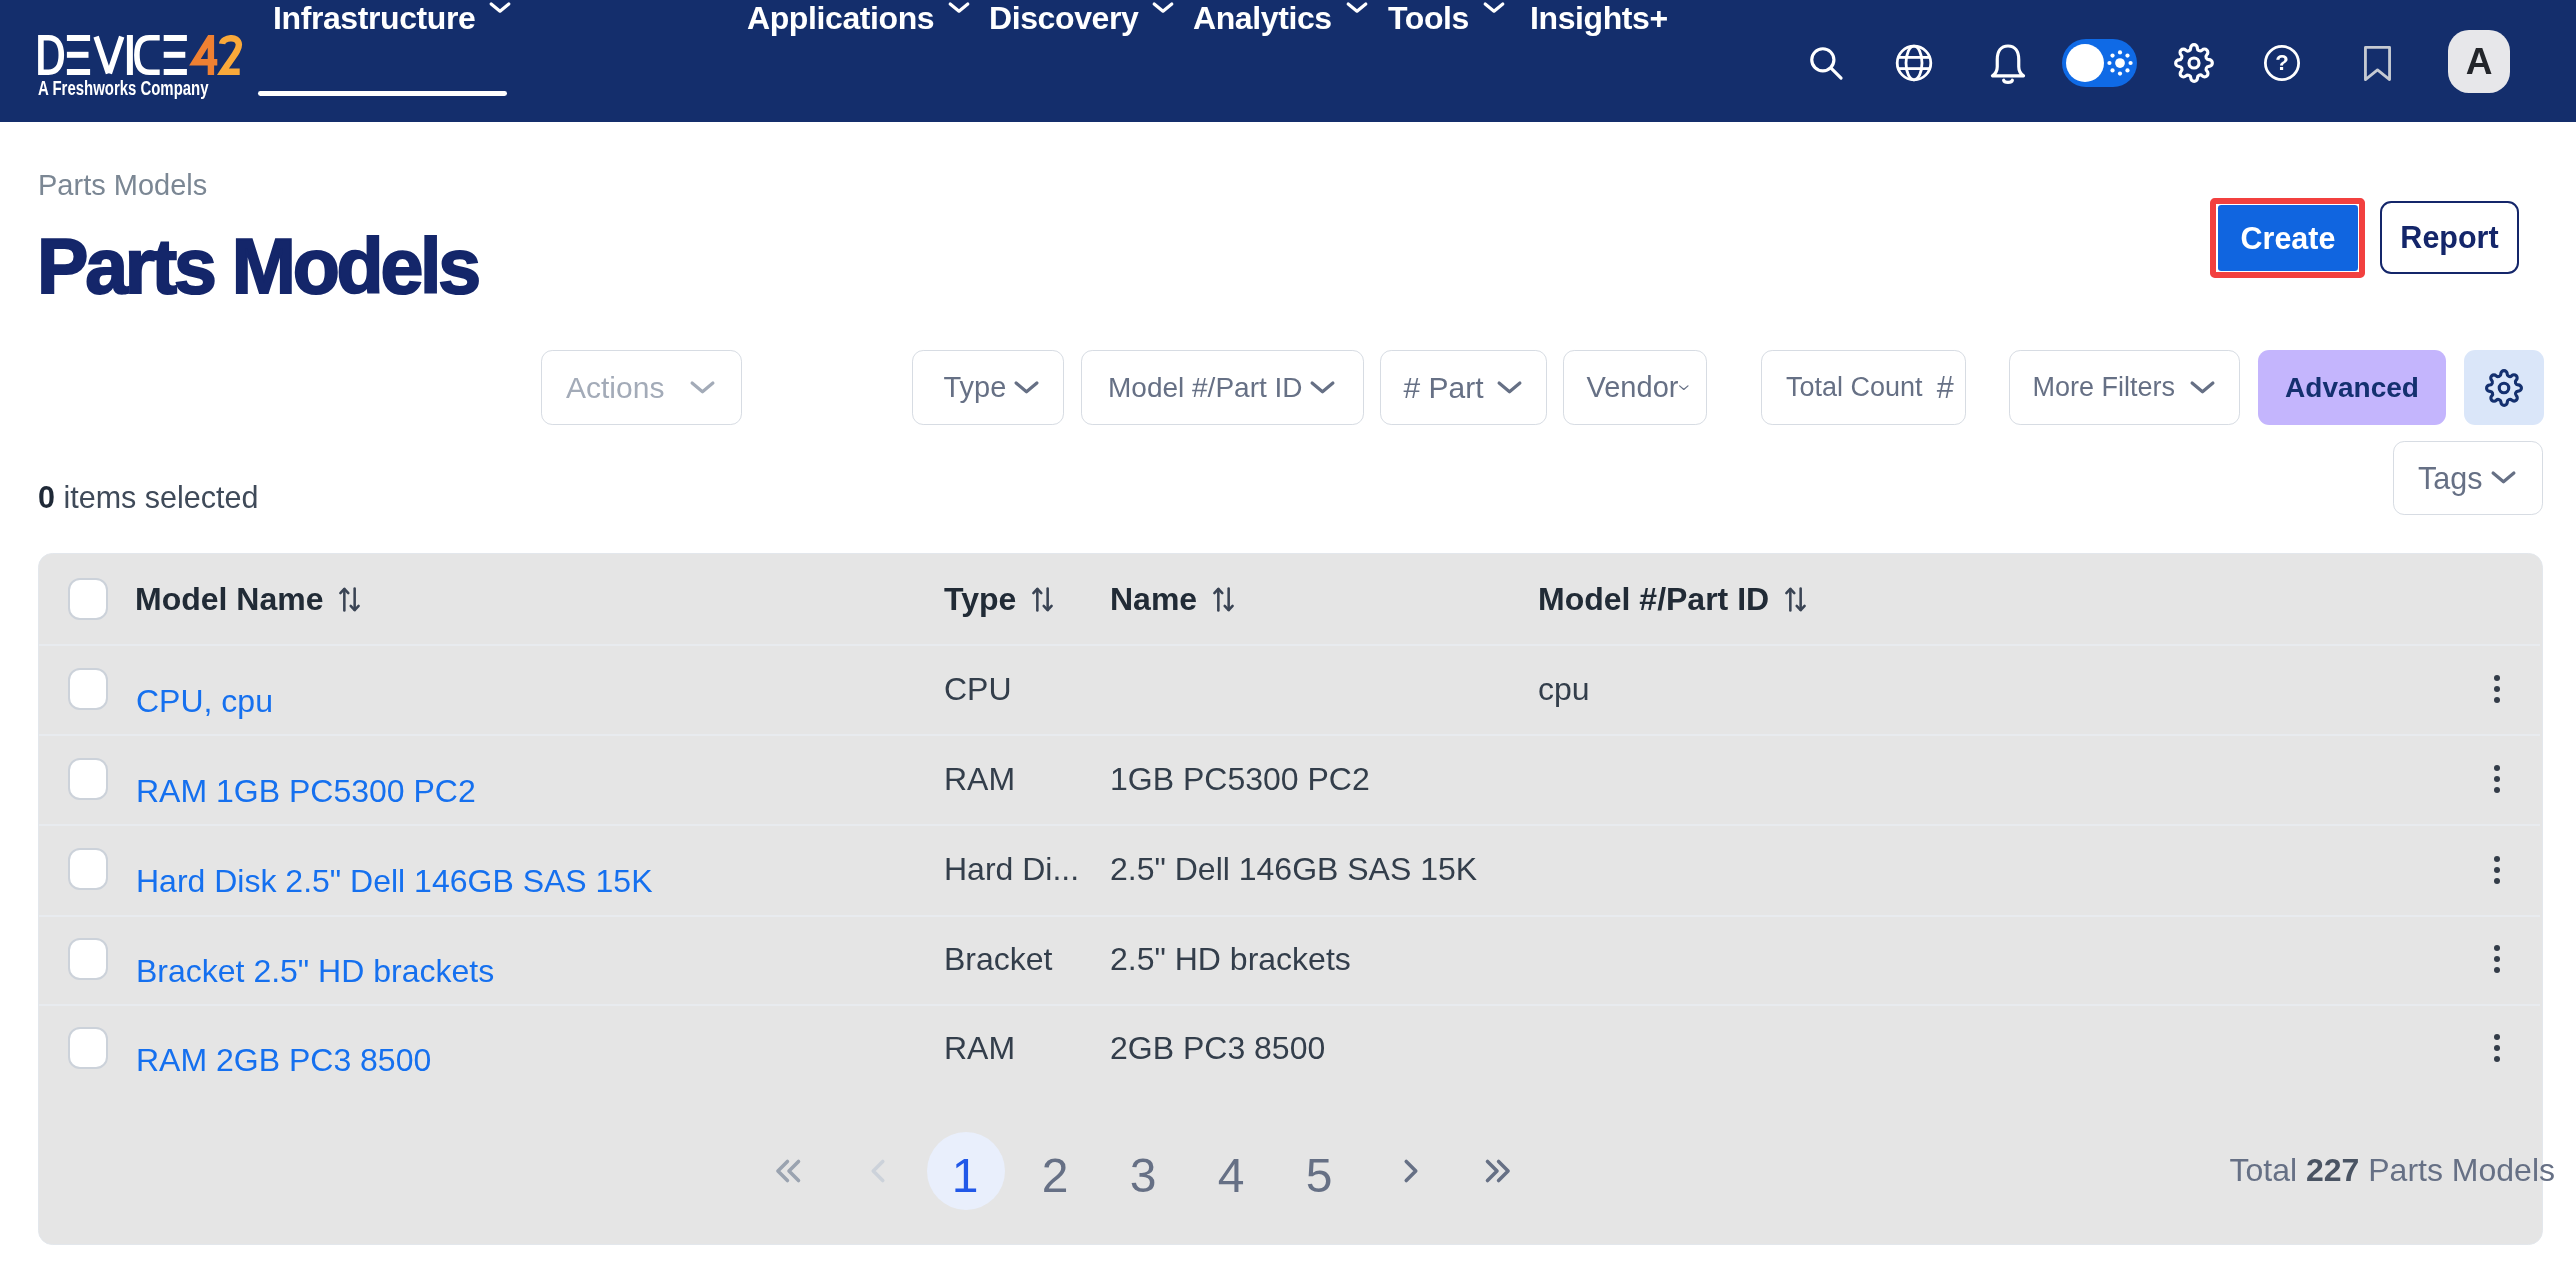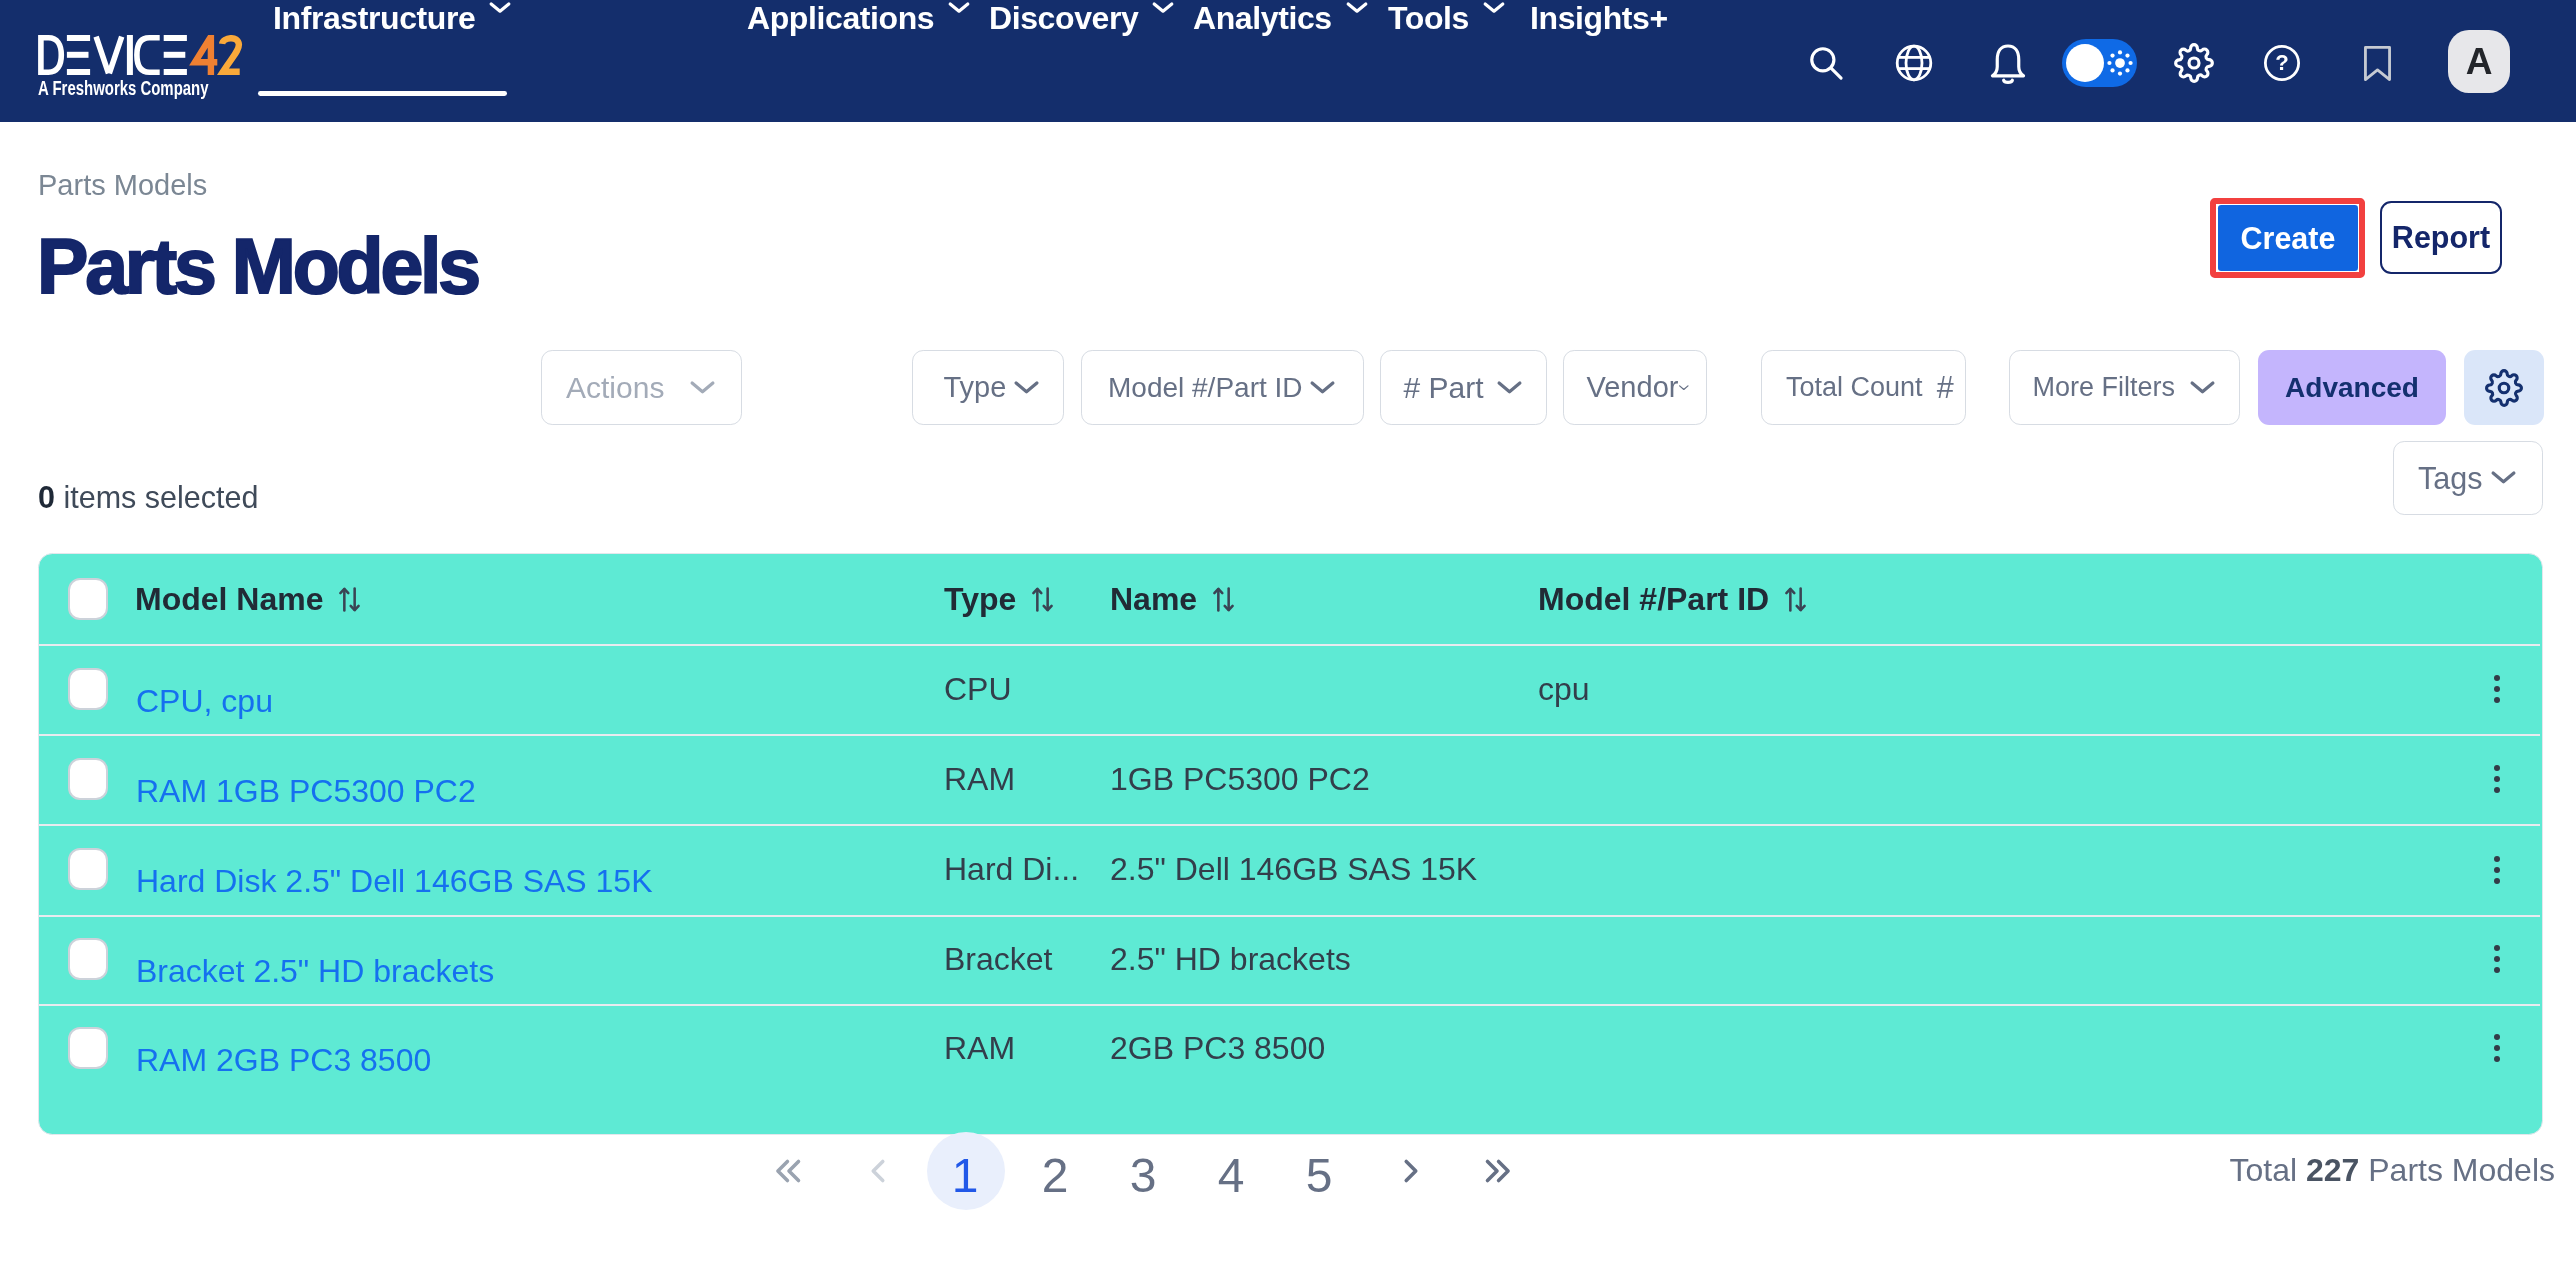--- a/index.html
+++ b/index.html
@@ -12,35 +12,35 @@
 .navitem { position:absolute; top:0; height:122px; display:flex; color:#ffffff; font-size:32px; font-weight:700; letter-spacing:-0.4px; white-space:nowrap; }
 .navitem .chev { margin-left:13px; }
 #underline { position:absolute; left:258px; top:91px; width:249px; height:4.8px; background:#ffffff; border-radius:2.4px; }
 
 
 #breadcrumb { position:absolute; left:38px; top:169px; font-size:29px; color:#7b8794; }
 #title { position:absolute; left:37px; top:228px; font-size:77px; line-height:77px; font-weight:700; color:#14266a; -webkit-text-stroke:2px #14266a; letter-spacing:-3.2px; }
 
 #redbox { position:absolute; left:2210px; top:198px; width:155px; height:80px; border:6.4px solid #f2403f; border-radius:4.8px; background:#ffffff; }
 #createbtn { position:absolute; left:2218px; top:205px; width:140px; height:66px; background:#1065e0; border-radius:3.2px; color:#ffffff; font-size:30.5px; font-weight:600; display:flex; align-items:center; justify-content:center; }
-#reportbtn { position:absolute; left:2380px; top:201px; width:122px; height:73px; background:#ffffff; border:2.4px solid #14266a; border-radius:11.2px; color:#14266a; font-size:30.5px; font-weight:600; display:flex; align-items:center; justify-content:center; }
+#reportbtn { position:absolute; left:2380px; top:201px; width:139px; height:73px; background:#ffffff; border:2.4px solid #14266a; border-radius:11.2px; color:#14266a; font-size:30.5px; font-weight:600; display:flex; align-items:center; justify-content:center; }
 
 
 .fbox { position:absolute; top:350px; height:75px; border:1.6px solid #d7dce3; border-radius:11.2px; background:#ffffff; display:flex; align-items:center; font-size:30px; color:#667085; white-space:nowrap; overflow:hidden; }
 .fbox .chev { margin-left:auto; }
 #advanced { position:absolute; left:2258px; top:350px; width:188px; height:75px; background:#c4b5fd; border-radius:11.2px; color:#14306f; font-size:28px; font-weight:700; display:flex; align-items:center; justify-content:center; }
 #gearbtn { position:absolute; left:2464px; top:350px; width:80px; height:75px; background:#dae6f9; border-radius:11.2px; display:flex; align-items:center; justify-content:center; }
 
 #itemssel { position:absolute; left:38px; top:480px; font-size:30.5px; color:#3f4a59; }
 #itemssel b { color:#1f2937; font-weight:700; }
 #tagsbox { position:absolute; left:2393px; top:441px; width:150px; height:74px; border:1.6px solid #d7dce3; border-radius:11.2px; background:#ffffff; display:flex; align-items:center; font-size:30.5px; color:#667085; padding:0 24px; }
 #tagsbox .chev { margin-left:auto; }
 
 
-#card { position:absolute; left:38px; top:553px; width:2505px; height:582px; border:1.6px solid #e3e7ec; border-radius:14.4px; background:#5eead4; }
+#card { position:absolute; left:38px; top:553px; width:2505px; height:692px; border:1.6px solid #e3e7ec; border-radius:14.4px; background:#e5e5e5; }
 .sep { position:absolute; left:0; width:2501px; height:1.6px; background:#e8ebef; }
 .checkbox { position:absolute; width:40px; height:42px; border:2.4px solid #ccd2da; border-radius:12px; background:#ffffff; }
 .hcell { position:absolute; font-size:32px; font-weight:700; color:#212b36; display:flex; align-items:center; }
 .cell { position:absolute; font-size:32px; color:#333e4b; display:flex; align-items:center; }
 .link { position:absolute; font-size:32px; color:#1570ef; display:flex; align-items:center;margin-top:12px; }
 .sort { margin-left:14.4px; }
 .kebab { position:absolute; left:2450px; width:16px; }
 .kebab span { display:block; width:6.4px; height:6.4px; border-radius:50%; background:#333c48; margin:4.4px auto 0 auto; }
 .kebab span:first-child { margin-top:0; }
 

